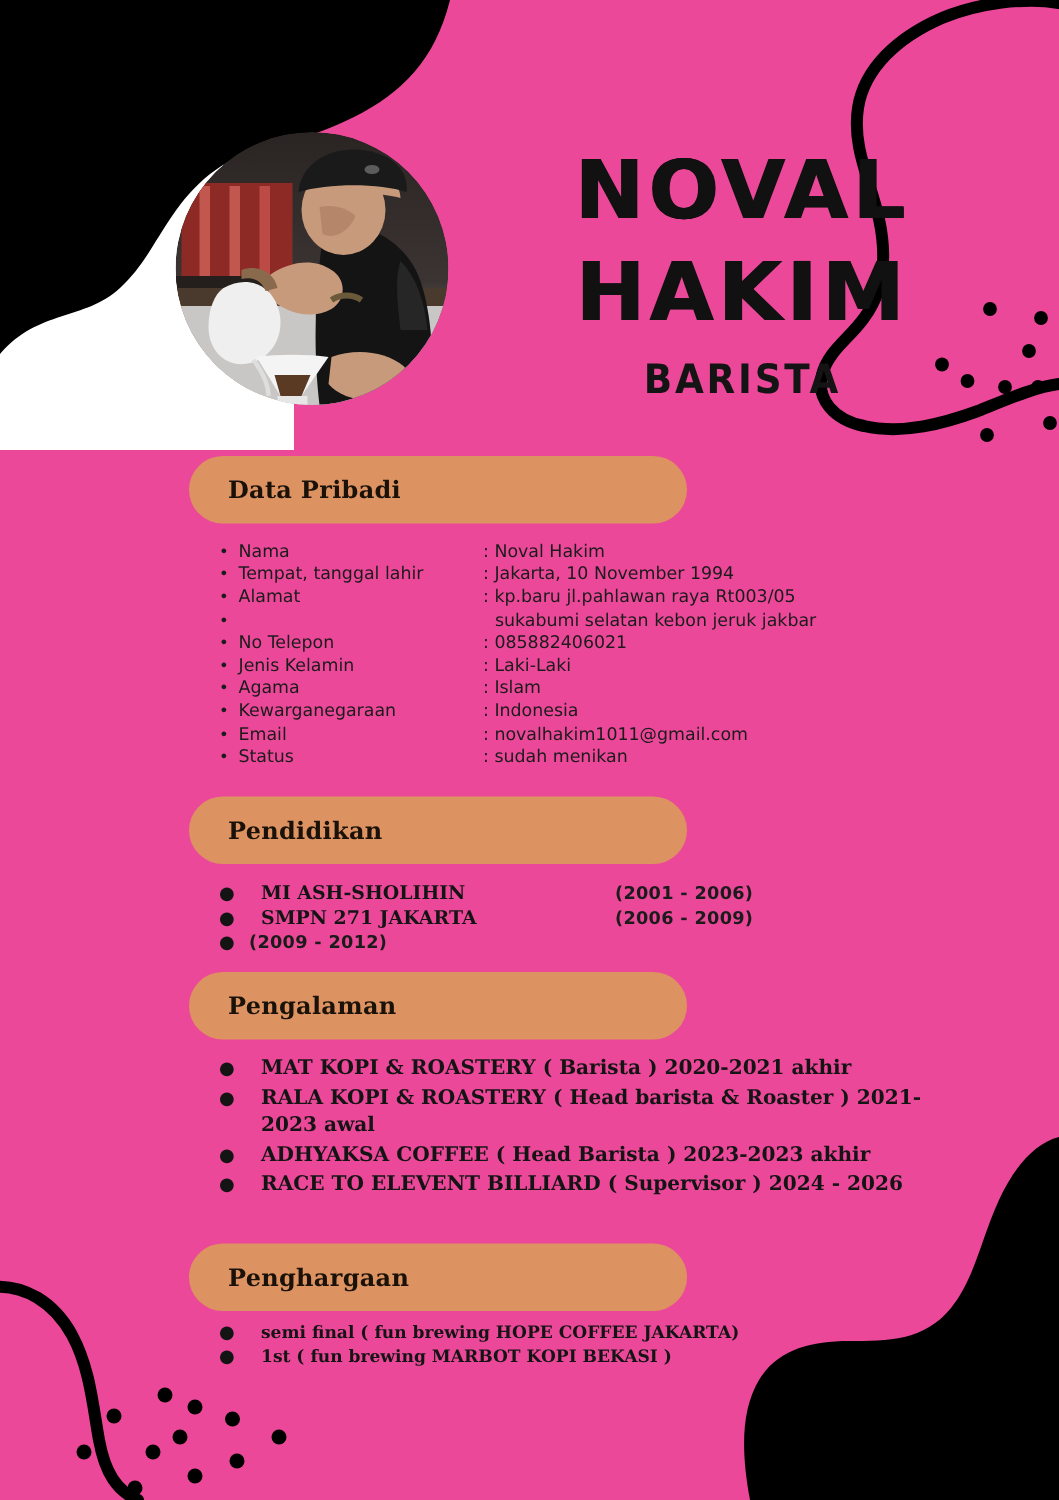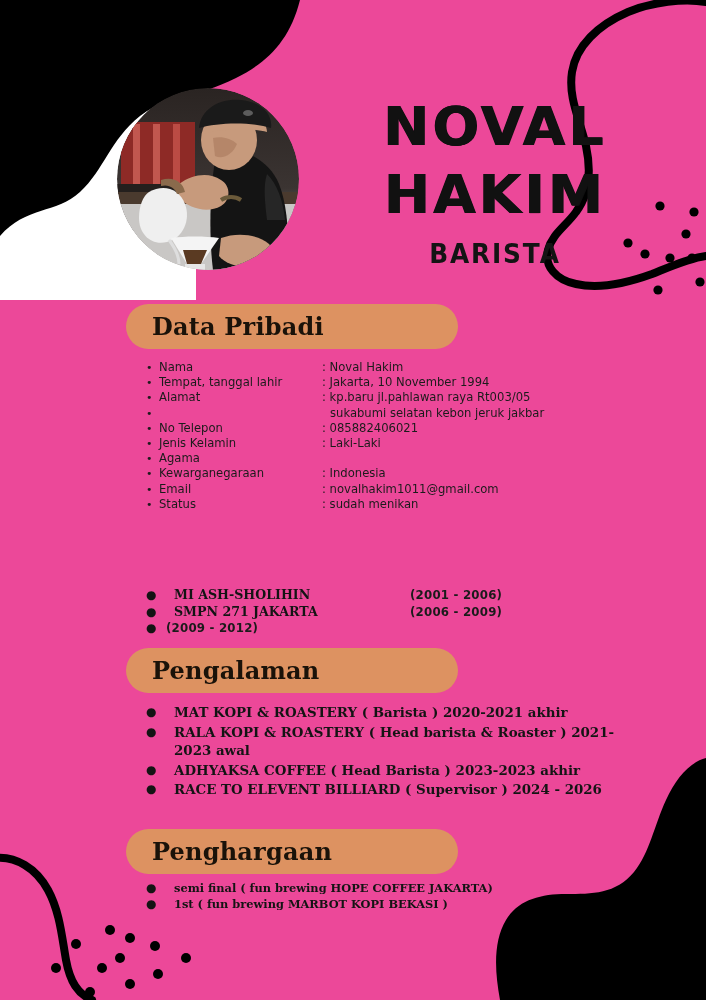--- a/index.html
+++ b/index.html
@@ -69,21 +69,21 @@
     height:45px;
     background:#dd9261;
     border-radius:26px;
     display:flex;
     align-items:center;
     z-index:5;
   }
   .pill-label {
     font-family:"DejaVu Serif", serif;
     font-weight:bold;
-    font-size:24px;
+    font-size:16px;
     color:#1a1209;
     padding-left:26px;
     letter-spacing:0.2px;
     text-align:right;
   }
   #pill-data     { left:126px; top:304px; width:332px; }
   #pill-edu      { left:126px; top:531px; width:332px; }
   #pill-exp      { left:126px; top:648px; width:332px; }
   #pill-awards   { left:126px; top:829px; width:332px; }
 
@@ -295,38 +295,42 @@
       <span class="pvalue">: 085882406021</span>
     </div>
     <div class="prow">
       <span class="pbullet">•</span>
       <span class="plabel">Jenis Kelamin</span>
       <span class="pvalue">: Laki-Laki</span>
     </div>
     <div class="prow">
       <span class="pbullet">•</span>
       <span class="plabel">Agama</span>
+      <span class="pvalue">: Islam</span>
     </div>
     <div class="prow">
       <span class="pbullet">•</span>
       <span class="plabel">Kewarganegaraan</span>
       <span class="pvalue">: Indonesia</span>
     </div>
     <div class="prow">
       <span class="pbullet">•</span>
       <span class="plabel">Email</span>
       <span class="pvalue">: novalhakim1011@gmail.com</span>
     </div>
     <div class="prow">
       <span class="pbullet">•</span>
       <span class="plabel">Status</span>
       <span class="pvalue">: sudah menikan</span>
     </div>
   </div>
 
+  <div class="pill" id="pill-edu">
+    <span class="pill-label">Pendidikan</span>
+  </div>
 
   <div class="slist" id="edu-list">
     <div class="srow">
       <span class="sbullet">●</span>
       <span class="stext">MI ASH-SHOLIHIN</span>
       <span class="syear">(2001 - 2006)</span>
     </div>
     <div class="srow">
       <span class="sbullet">●</span>
       <span class="stext">SMPN 271 JAKARTA</span>

